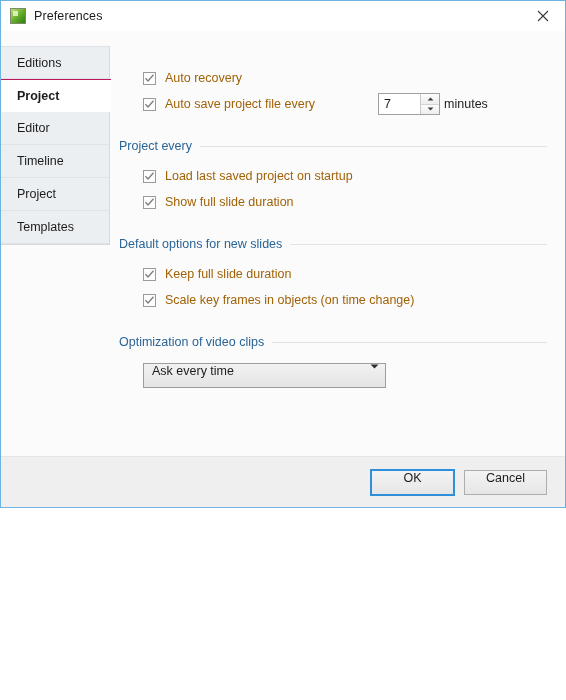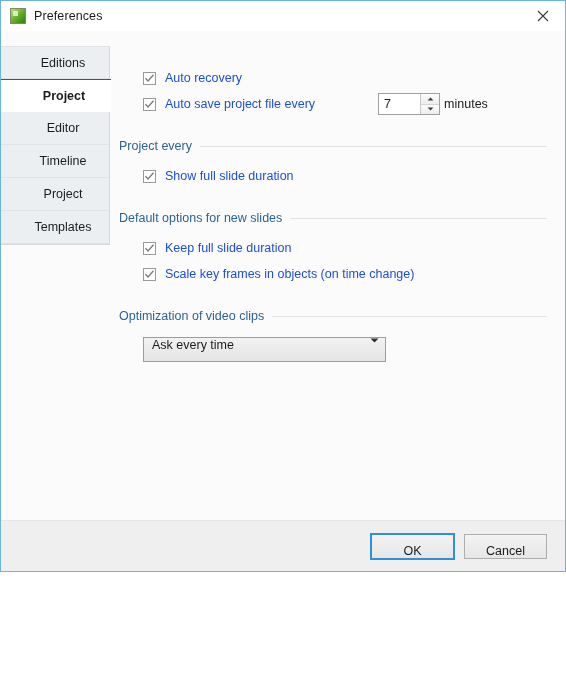--- a/index.html
+++ b/index.html
@@ -12,21 +12,21 @@
     height: 700px;
     overflow: hidden;
     font-family: "Liberation Sans", sans-serif;
     background: #ffffff;
     -webkit-font-smoothing: antialiased;
   }
 
   .window {
     position: relative;
     width: 566px;
-    height: 572px;
+    height: 508px;
     box-sizing: border-box;
     border: 1px solid #6cb4e0;
     background: #ffffff;
     display: flex;
     flex-direction: column;
   }
 
   
   .titlebar {
     position: relative;
@@ -90,21 +90,20 @@
     padding-top: 15px;
     box-sizing: border-box;
   }
   .tabstrip {
     position: relative;
     width: 109px;
     background: #a21caf;
     border-right: 1px solid #d6dade;
     border-bottom: 1px solid #d6dade;
     box-sizing: border-box;
-    text-align: center;
   }
   .tab {
     position: relative;
     height: 33px;
     line-height: 33px;
     padding-left: 16px;
     font-size: 12.5px;
     color: #1c1c1c;
     background: #eceff2;
     border-bottom: 1px solid #dfe3e7;
@@ -171,21 +170,21 @@
     border: 1px solid #9a9a9a;
     background: #fdfdfd;
     box-sizing: border-box;
     margin-right: 9px;
     position: relative;
     cursor: default;
   }
   .chk svg { position: absolute; left: 0px; top: 0px; }
   .opt-label {
     font-size: 12.5px;
-    color: #1d4ed8;
+    color: #a16207;
     white-space: nowrap;
   }
 
   
   .spin-wrap {
     display: flex;
     align-items: center;
     margin-left: 63px;
   }
   .spinner {
@@ -268,21 +267,21 @@
   }
   .btn {
     width: 83px;
     height: 25px;
     font-size: 12.5px;
     color: #1c1c1c;
     background: linear-gradient(#f3f3f3, #e6e6e6);
     border: 1px solid #adadad;
     box-sizing: border-box;
     display: flex;
-    align-items: flex-end;
+    align-items: flex-start;
     justify-content: center;
     cursor: default;
     font-family: "Liberation Sans", sans-serif;
   }
   .btn.default {
     outline: 2px solid #2f8fd8;
     outline-offset: -1px;
     border: 1px solid #cfd8de;
   }
   .spacer-20 { height: 20px; }
@@ -371,20 +370,28 @@
         </div>
 
         <div class="spacer-20"></div>
 
         <div class="group">
           <div class="group-header">
             <span class="group-title">Project every</span>
             <span class="group-rule"></span>
           </div>
 
+          <div class="opt-row">
+            <span class="chk">
+              <svg width="11" height="11" viewBox="0 0 11 11">
+                <path d="M1.5 5.3 L4 8 L9.5 1.8" stroke="#7d7d7d" stroke-width="1.3" fill="none"></path>
+              </svg>
+            </span>
+            <span class="opt-label">Load last saved project on startup</span>
+          </div>
 
           <div class="opt-row">
             <span class="chk">
               <svg width="11" height="11" viewBox="0 0 11 11">
                 <path d="M1.5 5.3 L4 8 L9.5 1.8" stroke="#7d7d7d" stroke-width="1.3" fill="none"></path>
               </svg>
             </span>
             <span class="opt-label">Show full slide duration</span>
           </div>
         </div>

